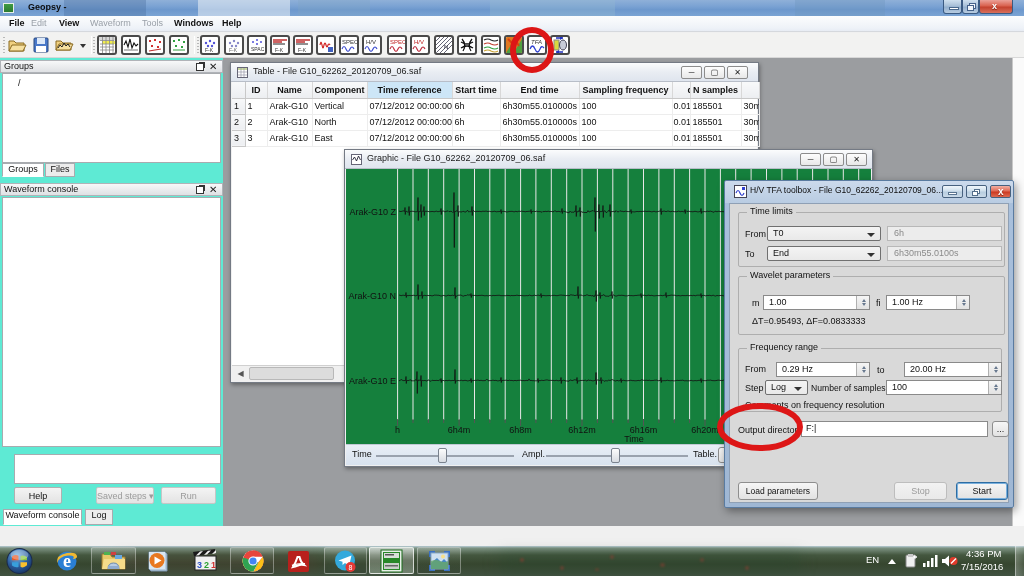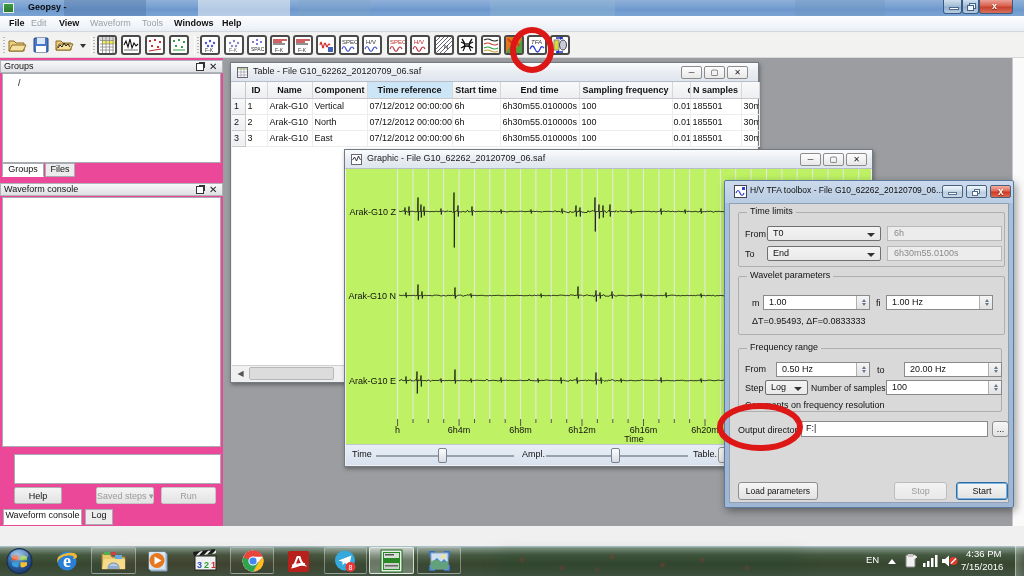--- a/index.html
+++ b/index.html
@@ -17,21 +17,21 @@
 #menubar { left:0; top:16px; width:1024px; height:16px;
   background:linear-gradient(to bottom,#fcfdfe,#eef2f8 80%,#e7ecf4); border-bottom:1px solid #d5d8dd; }
 .menu-item { position:absolute; top:2px; font-size:9px; color:#111; }
 .menu-item.dis { color:#9aa0a8; }
 
 #toolbar { left:0; top:33px; width:1024px; height:25px; background:#f2f2f1; border-bottom:1px solid #d8d8d8; }
 .tbsep { position:absolute; top:3px; width:1px; height:18px; background:#c9c9c9; border-right:1px solid #fff; }
 .ticon { position:absolute; top:2px; width:20px; height:20px; }
 .ticon.boxed { border:2px solid #4a4a4a; border-radius:3px; background:#fff; }
 
-#leftpanel { left:0; top:58px; width:224px; height:468px; background:#ec4899; border-right:1px solid #9b9da0; }
+#leftpanel { left:0; top:58px; width:224px; height:468px; background:#5eead4; border-right:1px solid #9b9da0; }
 .dockhdr { position:absolute; left:0; width:223px; height:13px;
   background:linear-gradient(to bottom,#f7f8f9,#dfe1e4); border:1px solid #b0b3b8; }
 .dockhdr span { position:absolute; left:3px; top:0px; font-size:9px; color:#111; }
 .dock-ico { position:absolute; top:2px; width:8px; height:8px; }
 .whitebox { position:absolute; background:#fff; border:1px solid #a8abaf; }
 .tab { position:absolute; font-size:9px; color:#111; border:1px solid #a8abaf; background:#ececec; text-align:center; }
 .tab.active { background:#fff; border-bottom:1px solid #fff; }
 .lbtn { position:absolute; height:17px; font-size:9px; text-align:center; white-space:nowrap; overflow:hidden; line-height:16px;
   background:linear-gradient(#f4f4f4,#e3e3e3); border:1px solid #b0b0b0; border-radius:2px; color:#111; }
 .lbtn.dis { color:#9b9b9b; border-color:#c6c6c6; }
@@ -364,21 +364,21 @@
     <div class="mdititle">
       <svg style="position:absolute;left:6px;top:4px;width:11px;height:11px;" viewBox="0 0 11 11">
           <rect x="0.5" y="0.5" width="10" height="10" fill="#fff" stroke="#667"></rect>
           <path d="M1.5 6 l2 -3 l2 4 l2 -5 l2 4" fill="none" stroke="#223" stroke-width="0.9"></path>
         </svg>
       <div class="txt">Graphic - File G10_62262_20120709_06.saf</div>
       <div class="mdibtn" style="left:455px;">─</div>
       <div class="mdibtn" style="left:478px;">▢</div>
       <div class="mdibtn" style="left:501px;">✕</div>
     </div>
-    <div id="graphbody" style="position:absolute;left:1px;top:19px;right:1px;bottom:1px;background:#bef264;overflow:hidden;">
+    <div id="graphbody" style="position:absolute;left:1px;top:19px;right:1px;bottom:1px;background:#15803d;overflow:hidden;">
       <svg style="position:absolute;left:-345px;top:-169px;width:1024px;height:576px;" viewBox="0 0 1024 576">
         <line x1="396.6" y1="169" x2="396.6" y2="420" stroke="#e8e8e8" stroke-width="1"></line>
           <line x1="412.0" y1="169" x2="412.0" y2="420" stroke="#e8e8e8" stroke-width="1"></line>
           <line x1="427.3" y1="169" x2="427.3" y2="420" stroke="#e8e8e8" stroke-width="1"></line>
           <line x1="442.7" y1="169" x2="442.7" y2="420" stroke="#e8e8e8" stroke-width="1"></line>
           <line x1="458.1" y1="169" x2="458.1" y2="420" stroke="#e8e8e8" stroke-width="1"></line>
           <line x1="473.5" y1="169" x2="473.5" y2="420" stroke="#e8e8e8" stroke-width="1"></line>
           <line x1="488.8" y1="169" x2="488.8" y2="420" stroke="#e8e8e8" stroke-width="1"></line>
           <line x1="504.2" y1="169" x2="504.2" y2="420" stroke="#e8e8e8" stroke-width="1"></line>
           <line x1="519.6" y1="169" x2="519.6" y2="420" stroke="#e8e8e8" stroke-width="1"></line>
@@ -502,31 +502,31 @@
           </div>
       </div>
       <div class="grpbox" style="left:8px;top:72px;width:267px;height:59px;">
           <b>Wavelet parameters</b>
         <span class="dlglab" style="left:13px;top:21px;">m</span>
         <div class="spin" style="left:24px;top:18px;width:107px;">
             <span class="val">1.00</span>
             <span class="btns"></span>
           </div>
         <span class="dlglab" style="left:137px;top:21px;">fi</span>
-        <div class="spin" style="left:147px;top:18px;width:107px;text-align:right;">
+        <div class="spin" style="left:147px;top:18px;width:84px;text-align:right;">
             <span class="val">1.00 Hz</span>
             <span class="btns"></span>
           </div>
         <span class="dlglab" style="left:13px;top:39px;">ΔT=0.95493, ΔF=0.0833333</span>
       </div>
       <div class="grpbox" style="left:8px;top:144px;width:264px;height:64px;">
           <b>Frequency range</b>
         <span class="dlglab" style="left:6px;top:15px;">From</span>
         <div class="spin" style="left:37px;top:13px;width:94px;">
-            <span class="val">0.50 Hz</span>
+            <span class="val">0.29 Hz</span>
             <span class="btns"></span>
           </div>
         <span class="dlglab" style="left:138px;top:16px;">to</span>
         <div class="spin" style="left:165px;top:13px;width:98px;">
             <span class="val">20.00 Hz</span>
             <span class="btns"></span>
           </div>
         <span class="dlglab" style="left:6px;top:34px;">Step</span>
         <div class="combo" style="left:26px;top:31px;width:43px;">
             <span class="val">Log</span>

